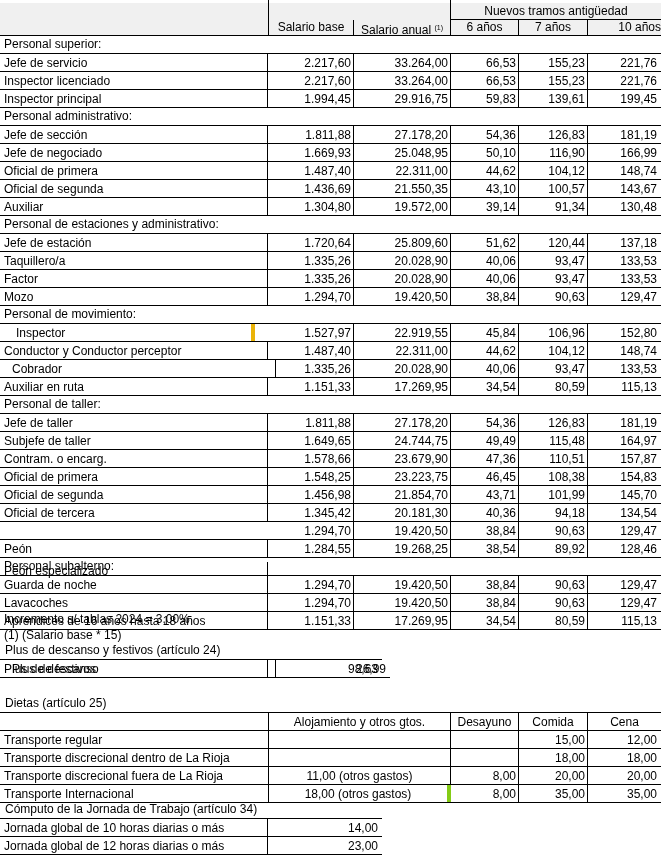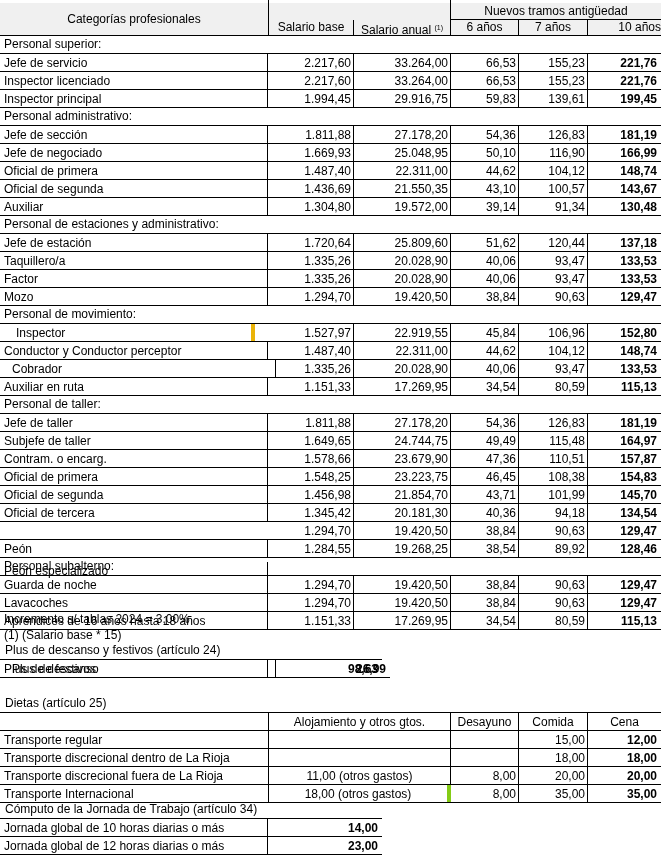--- a/index.html
+++ b/index.html
@@ -5,31 +5,30 @@
   html, body { margin: 0; padding: 0; background: #ffffff; }
   body {
     width: 661px; height: 856px; overflow: hidden; position: relative;
     font-family: "Liberation Sans", sans-serif; font-size: 12px; color: #000;
   }
   .abs { position: absolute; }
   .row { position: absolute; left: 0; height: 18px; border-bottom: 1px solid #000; box-sizing: border-box; }
   .cell { position: absolute; top: 0; height: 17px; line-height: 18px; white-space: nowrap; box-sizing: border-box; }
   .l { padding-left: 4px; text-align: left; }
   .r { text-align: right; padding-right: 2px; border-right: 1px solid #000; }
-  .r.nob { border-right: none; font-weight: bold; }
+  .r.nob { border-right: none; }
   .c { text-align: center; }
   .section { position: absolute; left: 4px; height: 17px; line-height: 17px; }
   .head { background: #f0f0f0; }
   sup { font-size: 7px; vertical-align: 4px; }
 </style>
 </head>
 <body>
 
 <div class="abs head" style="left:0;top:3px;width:661px;height:32px;border-bottom:1px solid #000;">
-  <div class="abs c" style="left:0;top:0;width:268px;height:32px;line-height:32px;">Categorías profesionales</div>
   <div class="abs" style="left:268px;top:-3px;width:1px;height:35px;background:#000;"></div>
   <div class="abs" style="left:450px;top:-3px;width:1px;height:35px;background:#000;"></div>
   <div class="abs c" style="left:451px;top:0;width:210px;height:16px;line-height:16px;border-bottom:1px solid #000;">Nuevos tramos antigüedad</div>
   <div class="abs c" style="left:269px;top:17px;width:84px;height:15px;line-height:15px;border-right:1px solid #000;">Salario base</div>
   <div class="abs c" style="left:354px;top:17px;width:96px;height:15px;line-height:15px;"><span>Salario anual</span> <sup>(1)</sup></div>
   <div class="abs c" style="left:451px;top:17px;width:67px;height:15px;line-height:15px;border-right:1px solid #000;">6 años</div>
   <div class="abs c" style="left:519px;top:17px;width:68px;height:15px;line-height:15px;border-right:1px solid #000;">7 años</div>
   <div class="abs c" style="left:588px;top:17px;width:73px;height:15px;line-height:15px;text-align:right;">10 años</div>
 </div>
 

